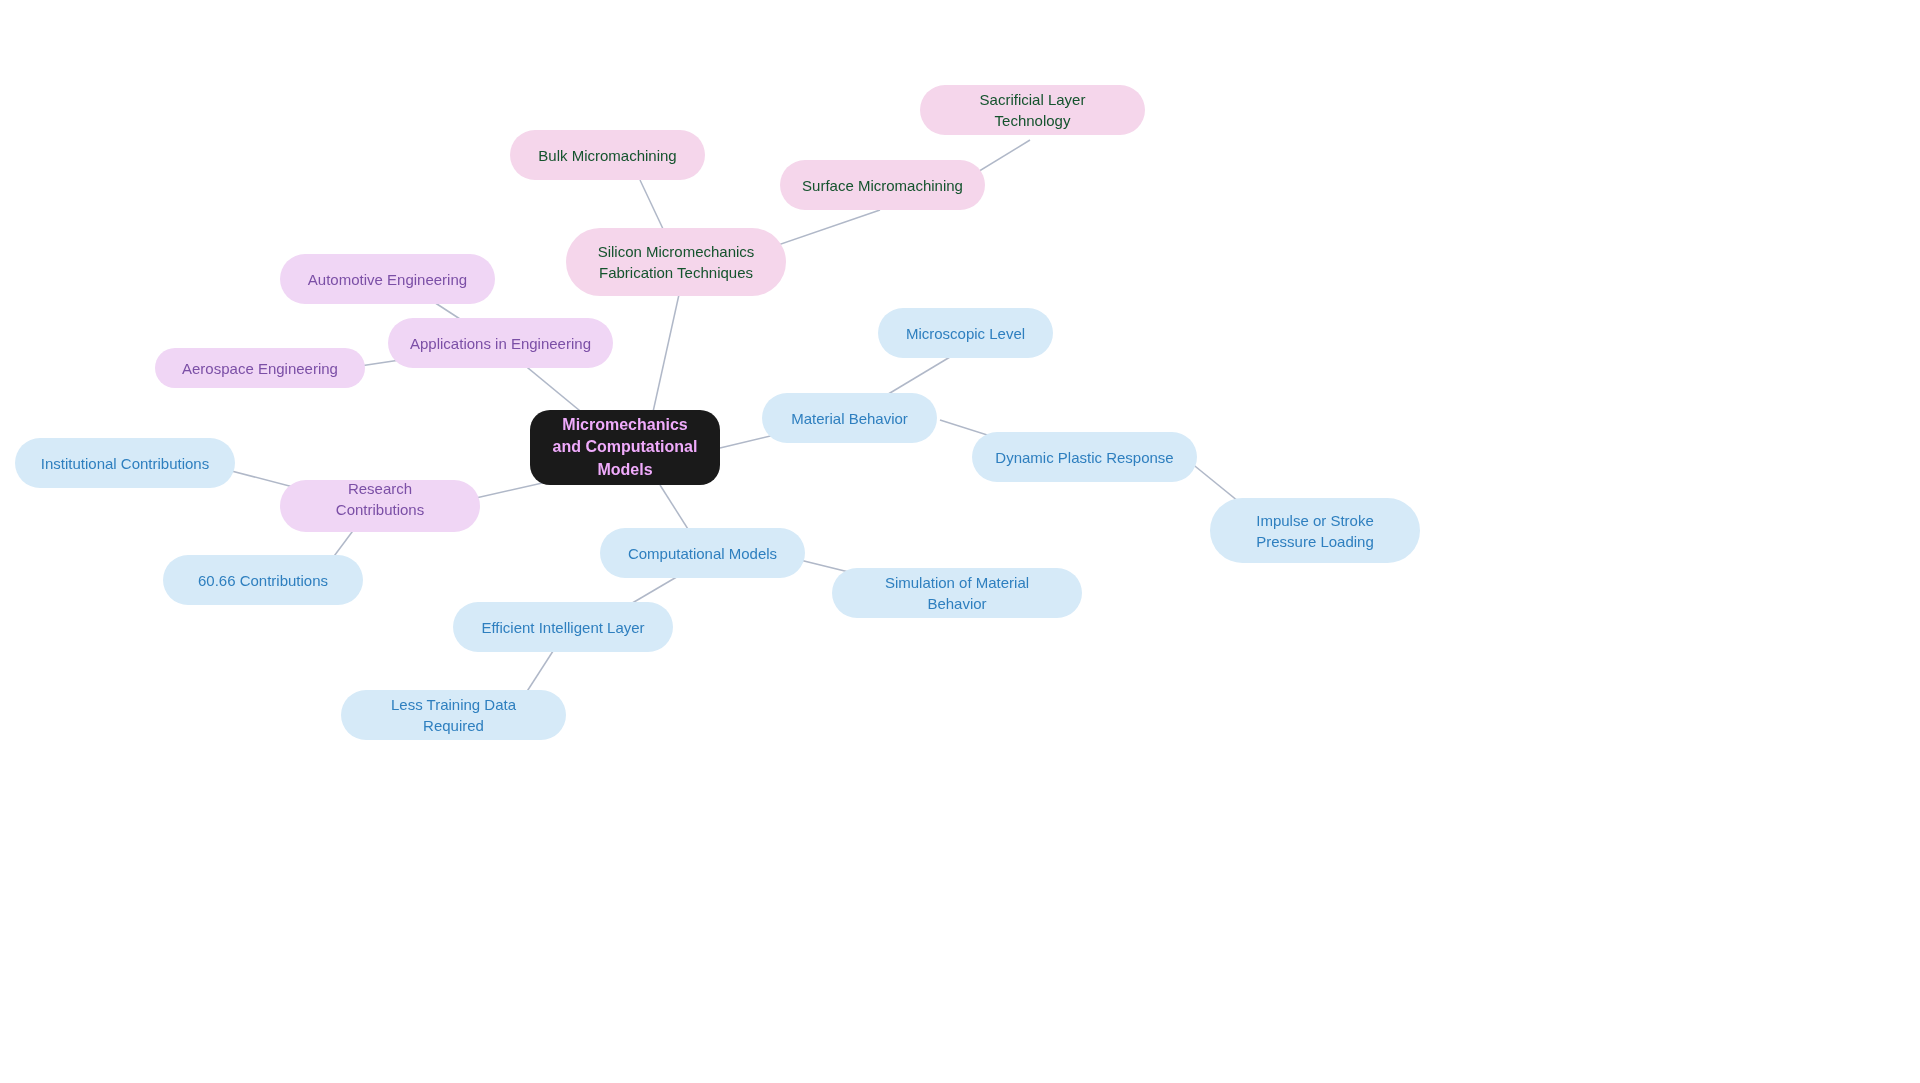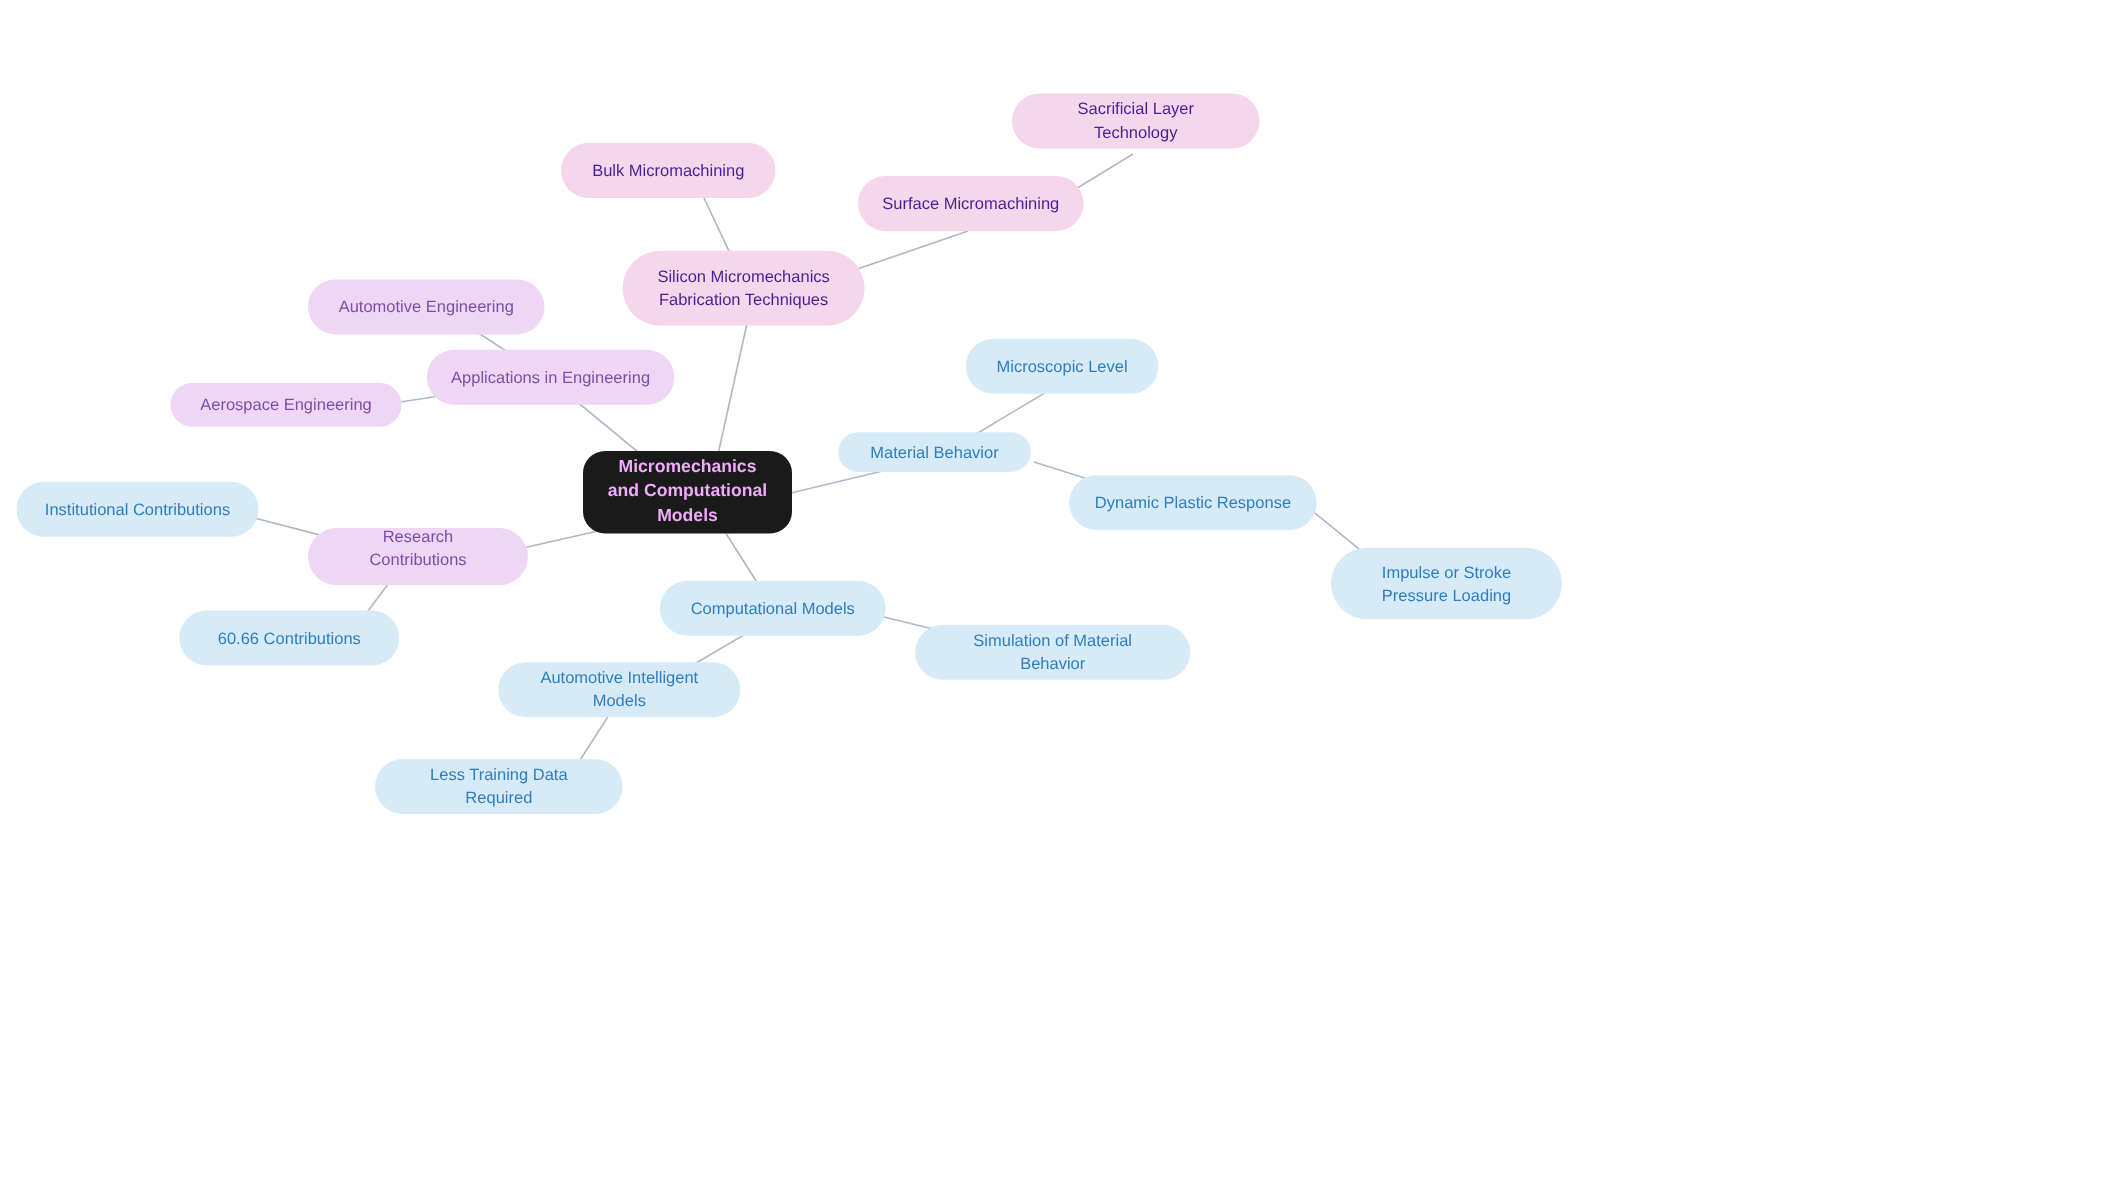--- a/index.html
+++ b/index.html
@@ -45,21 +45,21 @@
       color: #7b4fa6;
       border: none;
     }
     .node-blue {
       background: #d6eaf8;
       color: #2e7fbf;
       border: none;
     }
     .node-pink {
       background: #f5d6eb;
-      color: #4c1d95;
+      color: #14532d;
       border: none;
     }
   </style>
 </head>
 <body>
 
 <svg id="connections">
 
   <line x1="625" y1="448" x2="500" y2="345" stroke="#b0b8c8" stroke-width="1.5"></line>
 
@@ -125,21 +125,21 @@
 </div>
 
 <div class="node node-pink" style="left: 780px; top: 160px; width: 205px; height: 50px;">
   <span>Surface Micromachining</span>
 </div>
 
 <div class="node node-pink" style="left: 920px; top: 85px; width: 225px; height: 50px;">
   <span>Sacrificial Layer Technology</span>
 </div>
 
-<div class="node node-blue" style="left: 762px; top: 393px; width: 175px; height: 36px;">
+<div class="node node-blue" style="left: 762px; top: 393px; width: 175px; height: 50px;">
   <span>Material Behavior</span>
 </div>
 
 <div class="node node-blue" style="left: 878px; top: 308px; width: 175px; height: 50px;">
   <span>Microscopic Level</span>
 </div>
 
 <div class="node node-blue" style="left: 972px; top: 432px; width: 225px; height: 50px;">
   <span>Dynamic Plastic Response</span>
 </div>
@@ -151,21 +151,21 @@
 
 <div class="node node-blue" style="left: 600px; top: 528px; width: 205px; height: 50px;">
   <span>Computational Models</span>
 </div>
 
 <div class="node node-blue" style="left: 832px; top: 568px; width: 250px; height: 50px;">
   <span>Simulation of Material Behavior</span>
 </div>
 
 <div class="node node-blue" style="left: 453px; top: 602px; width: 220px; height: 50px;">
-  <span>Automotive Intelligent Models</span>
+  <span>Efficient Intelligent Layer</span>
 </div>
 
 <div class="node node-blue" style="left: 341px; top: 690px; width: 225px; height: 50px;">
   <span>Less Training Data Required</span>
 </div>
 
 <div class="node node-purple" style="left: 280px; top: 480px; width: 200px; height: 52px; align-items: flex-end;">
   <span>Research Contributions</span>
 </div>
 

